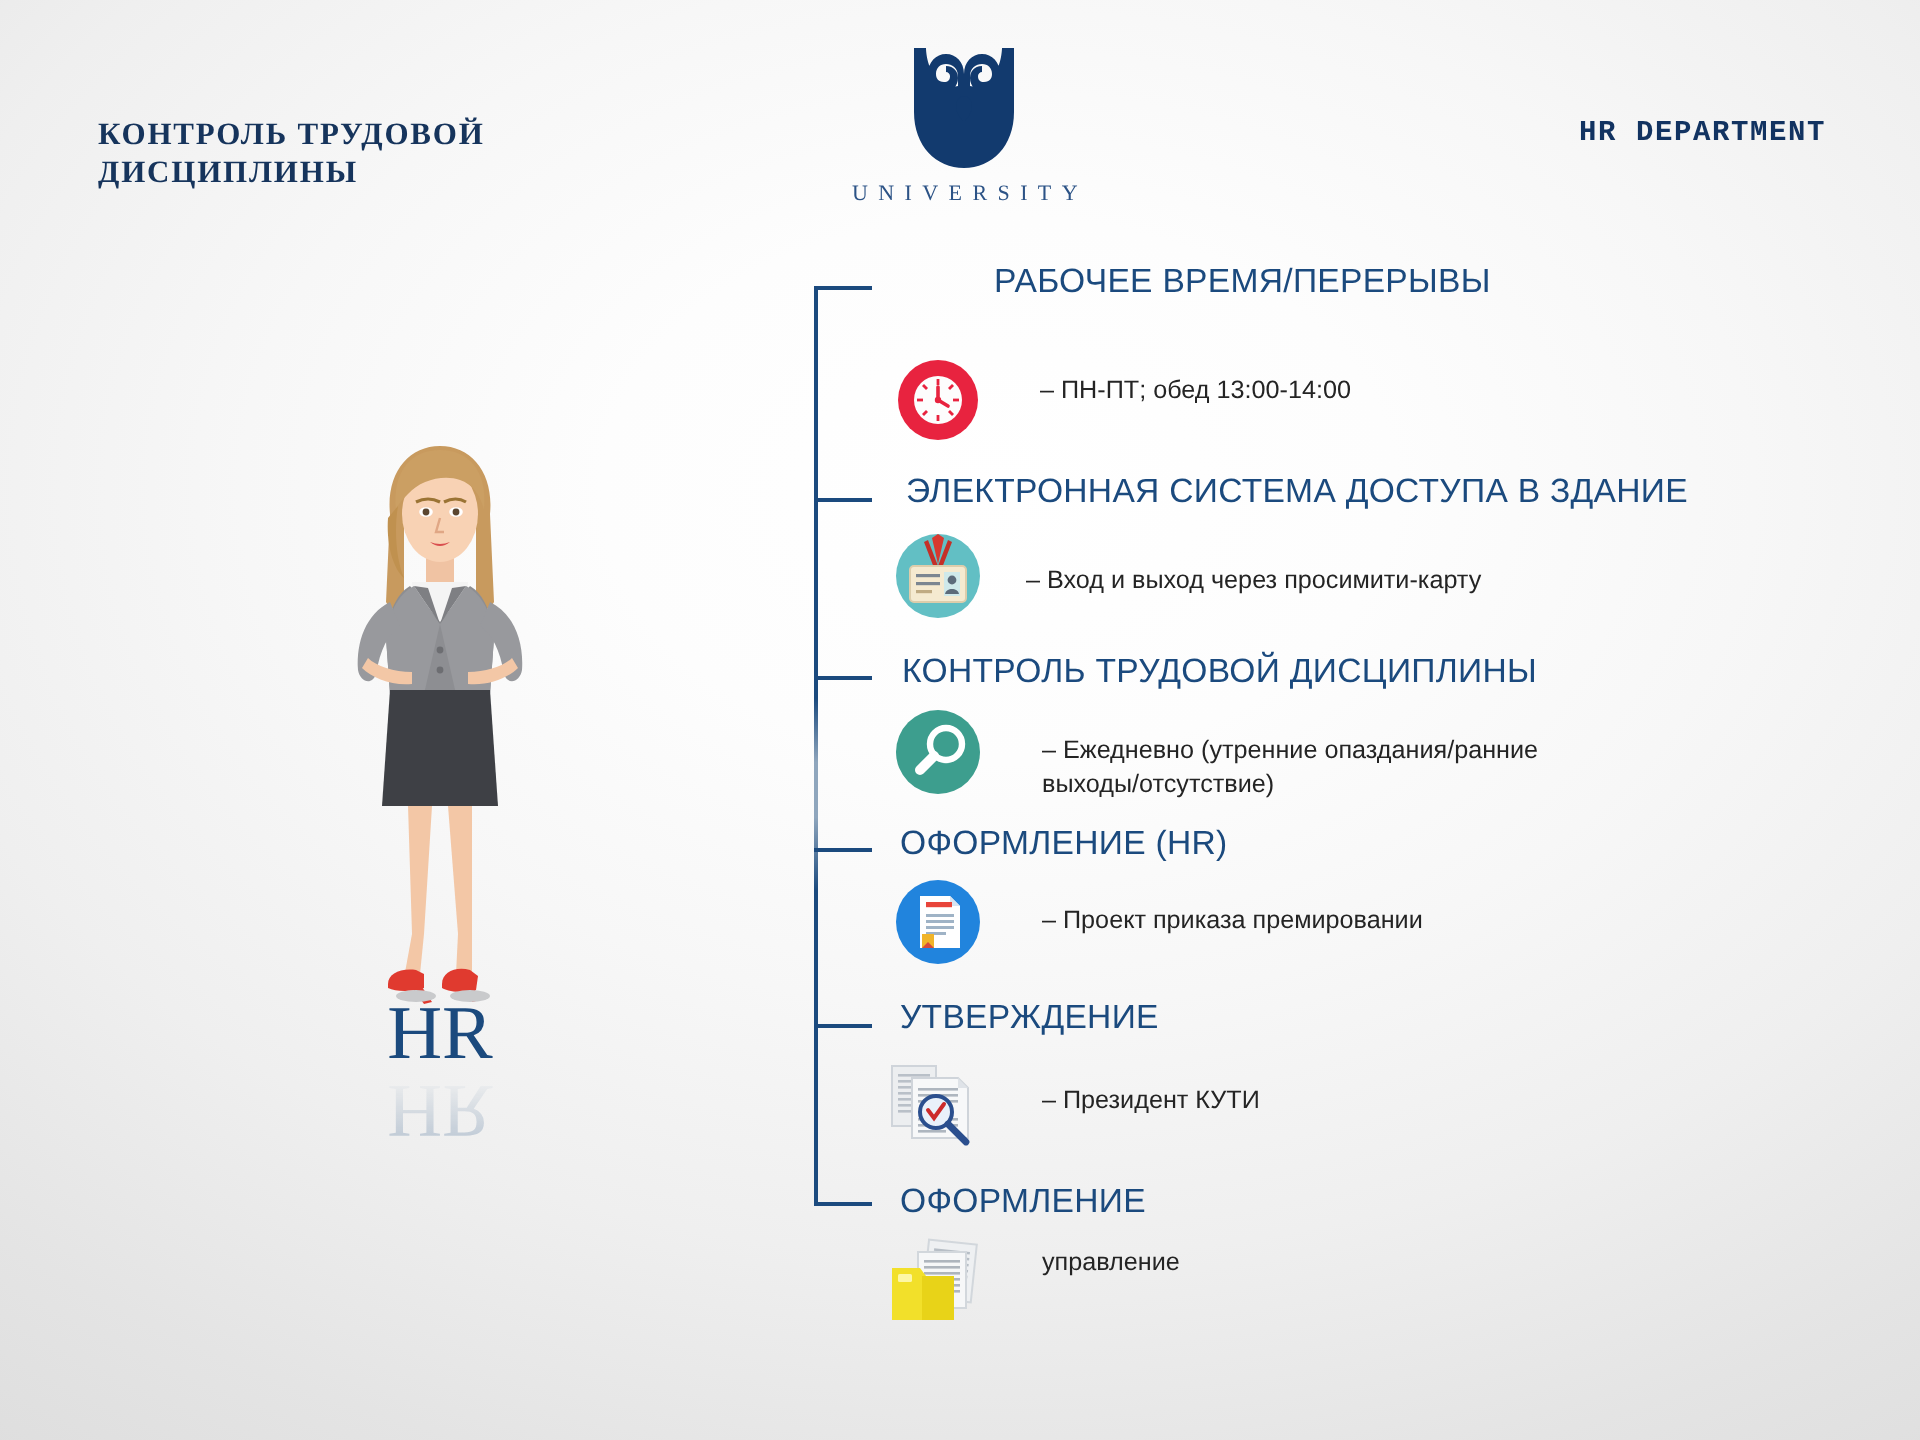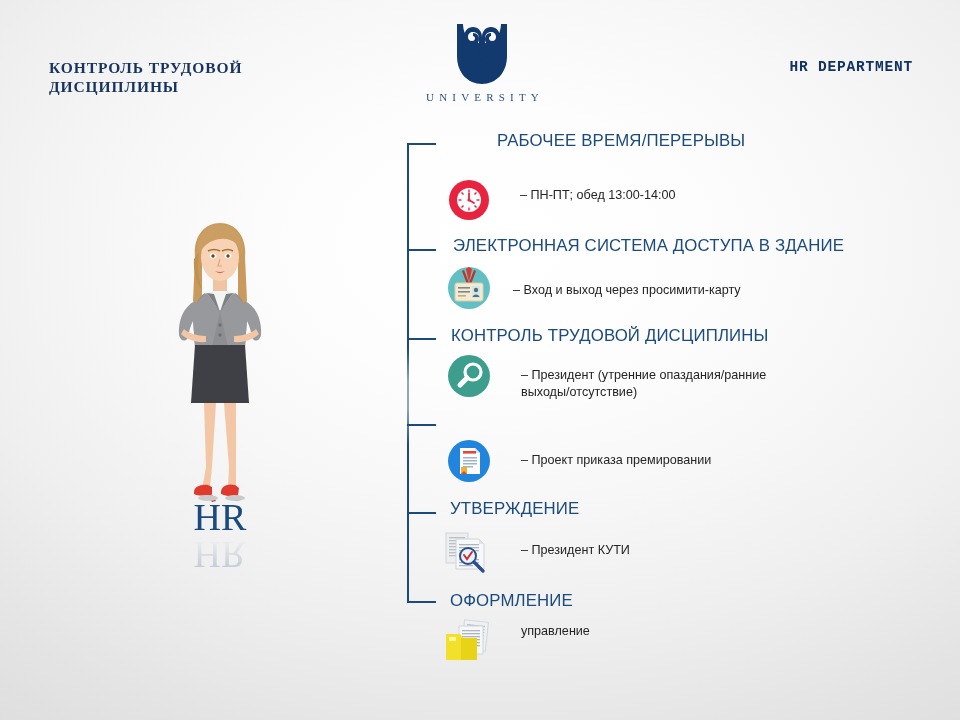--- a/index.html
+++ b/index.html
@@ -296,25 +296,26 @@
   <div class="tree-branch" style="top:338px;"></div>
   <div class="sec-title" style="left:451px; top:326px;">КОНТРОЛЬ ТРУДОВОЙ ДИСЦИПЛИНЫ</div>
   <div class="sec-icon" style="left:447px; top:354px;">
     <svg width="44" height="44" viewBox="0 0 44 44">
       <circle cx="22" cy="22" r="21" fill="#3d9e8e"></circle>
       <circle cx="26" cy="18" r="8" fill="none" stroke="#ffffff" stroke-width="3.2"></circle>
       <line x1="20" y1="24" x2="13" y2="31" stroke="#ffffff" stroke-width="5" stroke-linecap="round"></line>
     </svg>
   </div>
   <div class="sec-body" style="left:521px; top:367px;">
-    <div>– Президент (утренние опаздания/ранние</div>
+    <div>– Ежедневно (утренние опаздания/ранние</div>
     <div>выходы/отсутствие)</div>
   </div>
 
   <div class="tree-branch" style="top:424px;"></div>
+  <div class="sec-title" style="left:450px; top:412px;">ОФОРМЛЕНИЕ (HR)</div>
   <div class="sec-icon" style="left:447px; top:439px;">
     <svg width="44" height="44" viewBox="0 0 44 44">
       <circle cx="22" cy="22" r="21" fill="#2184dd"></circle>
       <path d="M13 9 L28 9 L33 14 L33 35 L13 35 Z" fill="#ffffff"></path>
       <path d="M28 9 L33 14 L28 14 Z" fill="#d6e4f2"></path>
       <rect x="16" y="12" width="13" height="2.6" fill="#e8453a"></rect>
       <rect x="16" y="18" width="14" height="1.5" fill="#9fb3c6"></rect>
       <rect x="16" y="21" width="14" height="1.5" fill="#9fb3c6"></rect>
       <rect x="16" y="24" width="14" height="1.5" fill="#9fb3c6"></rect>
       <rect x="16" y="27" width="10" height="1.5" fill="#9fb3c6"></rect>

